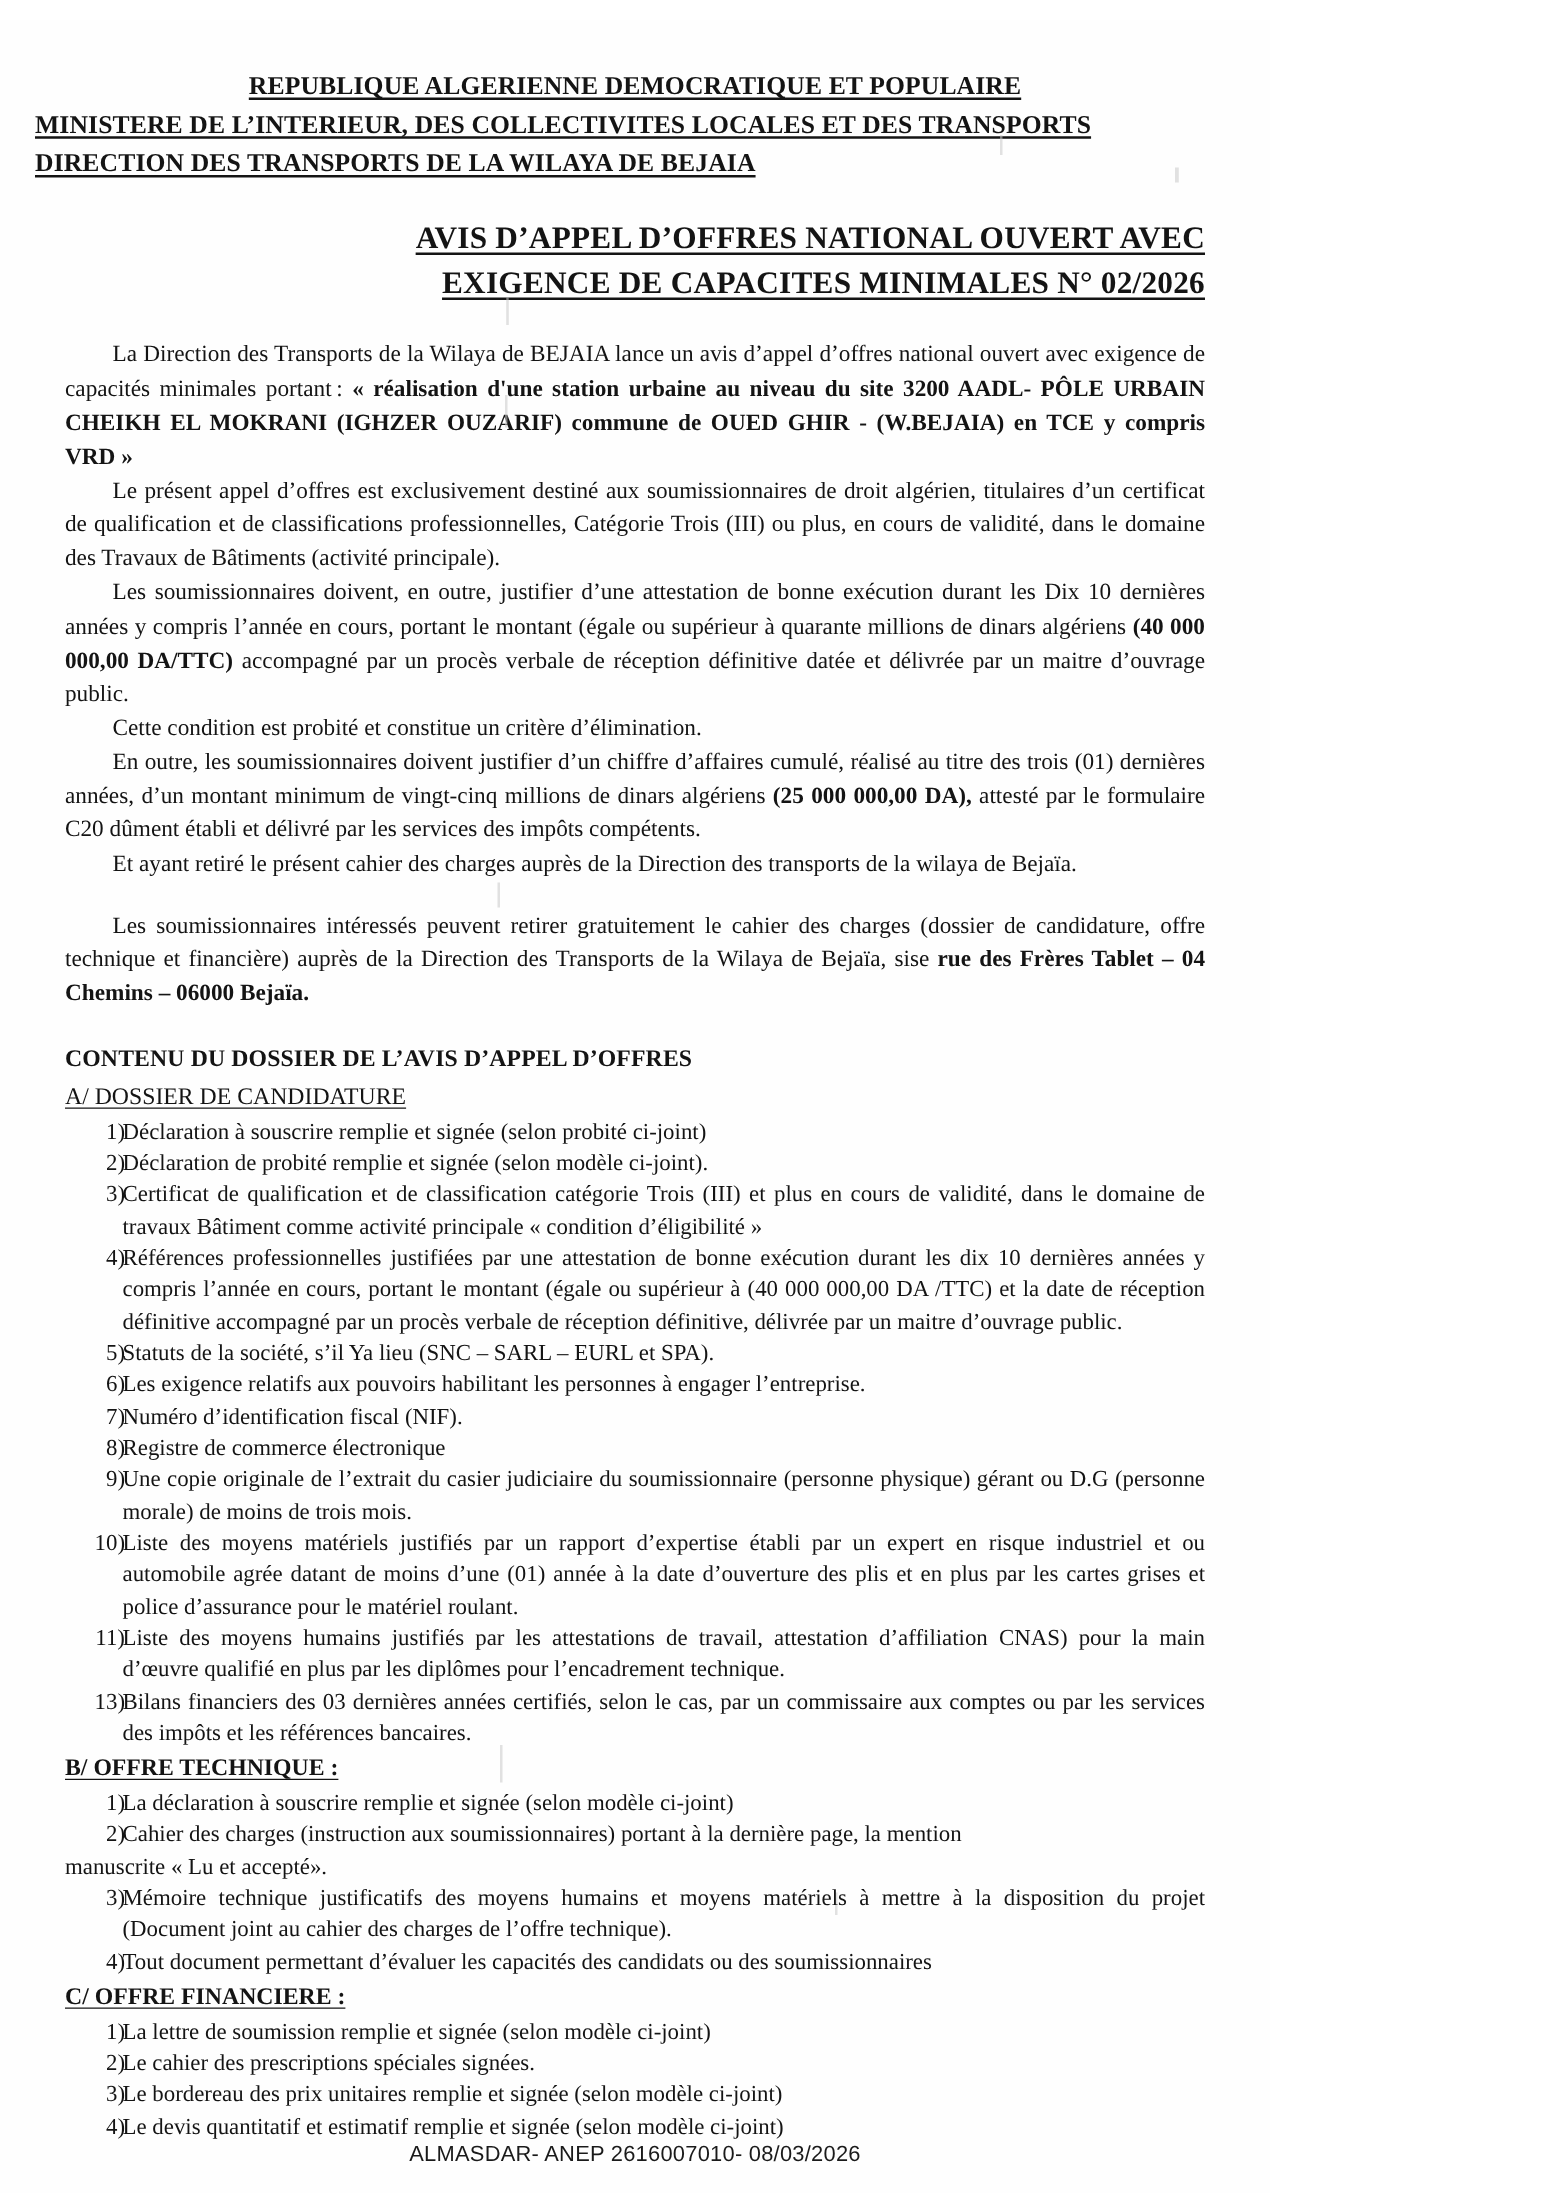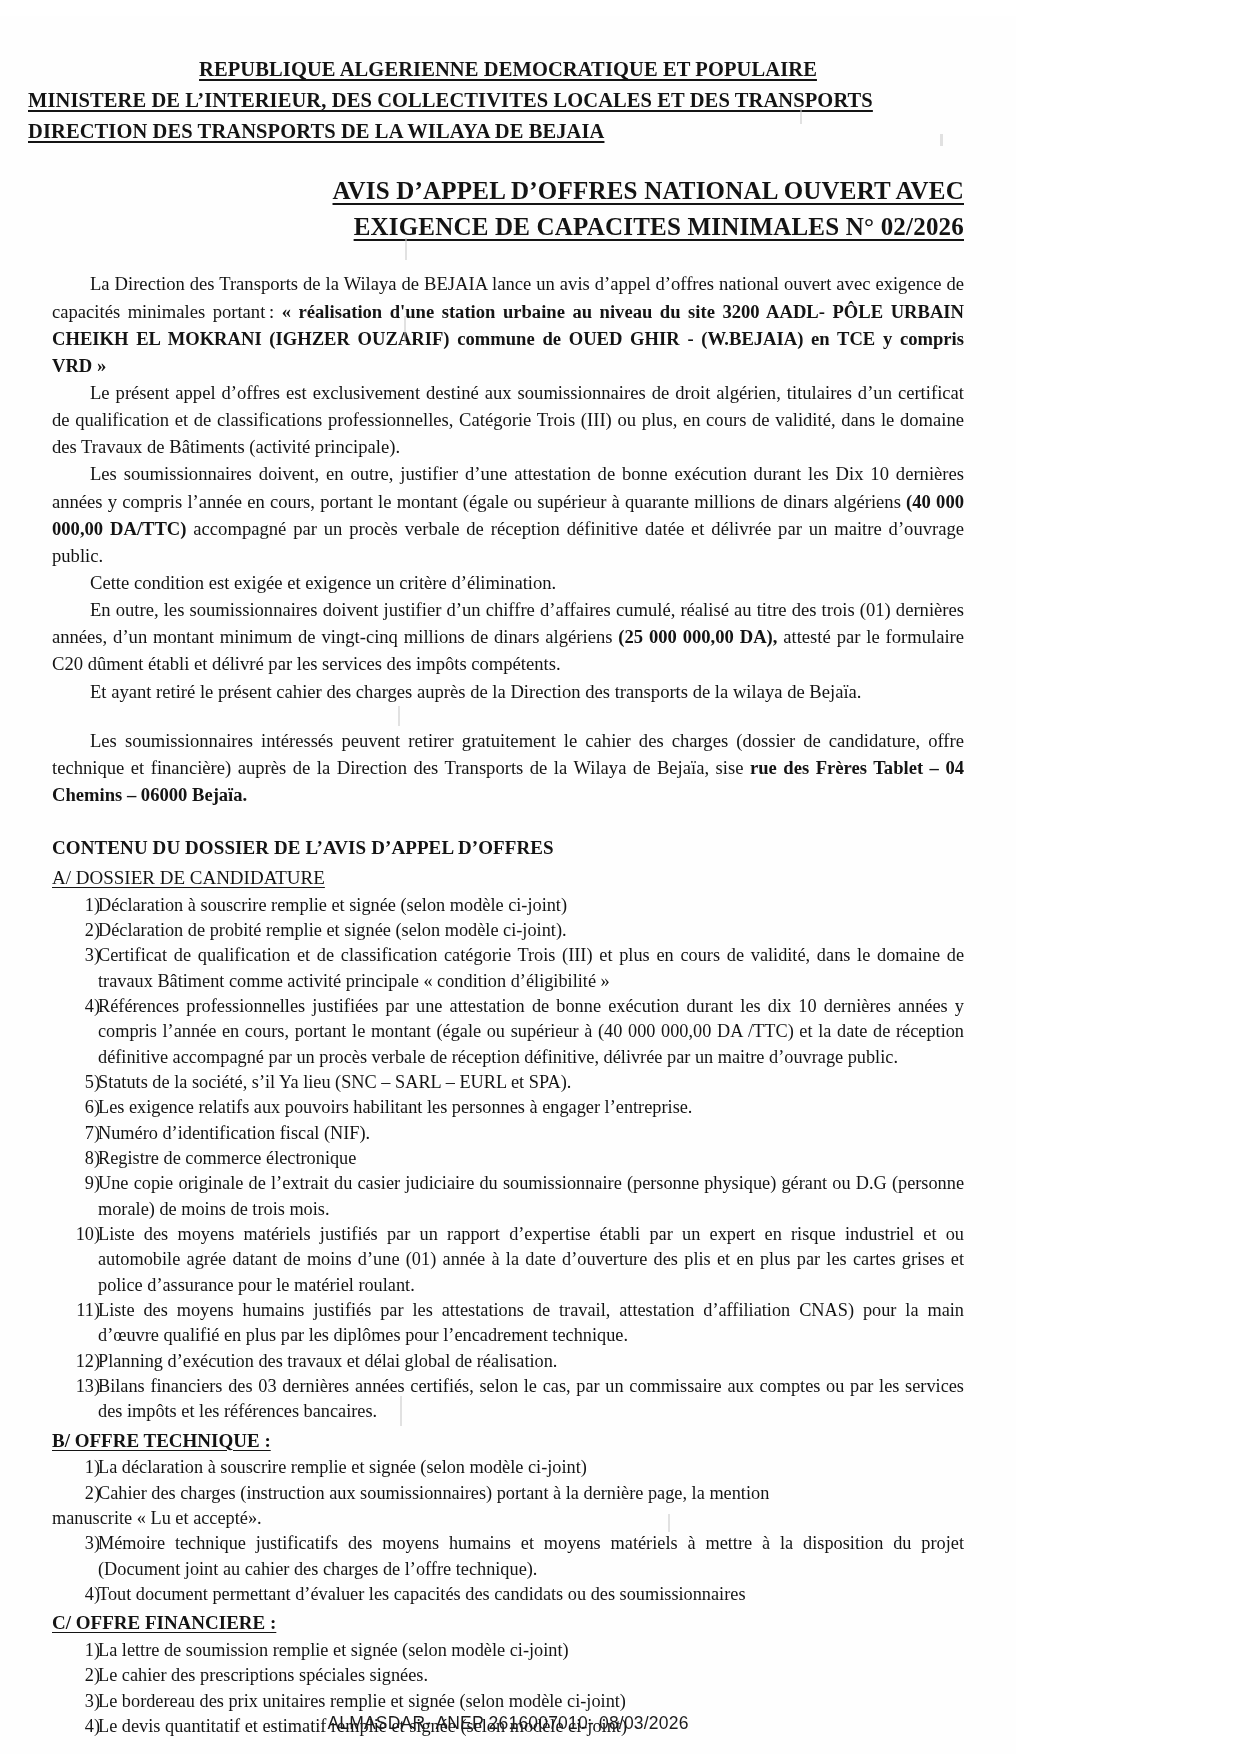--- a/index.html
+++ b/index.html
@@ -147,46 +147,45 @@
   </div>
 
   <div class="body">
 
     <p class="para"><span>La Direction des Transports de la Wilaya de BEJAIA lance un avis d’appel d’offres national ouvert avec exigence de capacités minimales portant : </span><b>«&nbsp;réalisation d'une station urbaine au niveau du site 3200 AADL- PÔLE URBAIN CHEIKH EL MOKRANI (IGHZER OUZARIF) commune de OUED GHIR - (W.BEJAIA) en TCE y compris VRD&nbsp;»</b></p>
 
     <p class="para">Le présent appel d’offres est exclusivement destiné aux soumissionnaires de droit algérien, titulaires d’un certificat de qualification et de classifications professionnelles, Catégorie Trois (III) ou plus, en cours de validité, dans le domaine des Travaux de Bâtiments (activité principale).</p>
 
     <p class="para"><span>Les soumissionnaires doivent, en outre, justifier d’une attestation de bonne exécution durant les Dix 10 dernières années y compris l’année en cours, portant le montant (égale ou supérieur à quarante millions de dinars algériens </span><b>(40 000 000,00 DA/TTC)</b><span> accompagné par un procès verbale de réception définitive datée et délivrée par un maitre d’ouvrage public.</span></p>
 
-    <p class="para">Cette condition est exigée et exigence un critère d’élimination.</p>
+    <p class="para">Cette condition est probité et constitue un critère d’élimination.</p>
 
     <p class="para"><span>En outre, les soumissionnaires doivent justifier d’un chiffre d’affaires cumulé, réalisé au titre des trois (01) dernières années, d’un montant minimum de vingt-cinq millions de dinars algériens </span><b>(25 000 000,00 DA),</b><span> attesté par le formulaire C20 dûment établi et délivré par les services des impôts compétents.</span></p>
 
     <p class="para">Et ayant retiré le présent cahier des charges auprès de la Direction des transports de la wilaya de Bejaïa.</p>
 
     <div class="gap"></div>
 
     <p class="para"><span>Les soumissionnaires intéressés peuvent retirer gratuitement le cahier des charges (dossier de candidature, offre technique et financière) auprès de la Direction des Transports de la Wilaya de Bejaïa, sise </span><b>rue des Frères Tablet – 04 Chemins – 06000 Bejaïa.</b></p>
 
     <div class="section-title">CONTENU DU DOSSIER DE L’AVIS D’APPEL D’OFFRES</div>
 
     <div class="sub-title">A/ DOSSIER DE CANDIDATURE</div>
     <ol class="numlist spaced">
-      <li><span class="num">1)</span><span>Déclaration à souscrire remplie et signée (selon modèle ci-joint)</span></li>
+      <li><span class="num">1)</span><span>Déclaration à souscrire remplie et signée (selon probité ci-joint)</span></li>
       <li><span class="num">2)</span><span>Déclaration de probité remplie et signée (selon modèle ci-joint).</span></li>
       <li><span class="num">3)</span><span>Certificat de qualification et de classification catégorie Trois (III) et plus en cours de validité, dans le domaine de travaux Bâtiment comme activité principale « condition d’éligibilité »</span></li>
       <li><span class="num">4)</span><span>Références professionnelles justifiées par une attestation de bonne exécution durant les dix 10 dernières années y compris l’année en cours, portant le montant (égale ou supérieur à (40 000 000,00 DA /TTC) et la date de réception définitive accompagné par un procès verbale de réception définitive, délivrée par un maitre d’ouvrage public.</span></li>
       <li><span class="num">5)</span><span>Statuts de la société, s’il Ya lieu (SNC – SARL – EURL et SPA).</span></li>
       <li><span class="num">6)</span><span>Les exigence relatifs aux pouvoirs habilitant les personnes à engager l’entreprise.</span></li>
       <li><span class="num">7)</span><span>Numéro d’identification fiscal (NIF).</span></li>
       <li><span class="num">8)</span><span>Registre de commerce électronique</span></li>
       <li><span class="num">9)</span><span>Une copie originale de l’extrait du casier judiciaire du soumissionnaire (personne physique) gérant ou D.G (personne morale) de moins de trois mois.</span></li>
       <li><span class="num">10)</span><span>Liste des moyens matériels justifiés par un rapport d’expertise établi par un expert en risque industriel et ou automobile agrée datant de moins d’une (01) année à la date d’ouverture des plis et en plus par les cartes grises et police d’assurance pour le matériel roulant.</span></li>
       <li><span class="num">11)</span><span>Liste des moyens humains justifiés par les attestations de travail, attestation d’affiliation CNAS) pour la main d’œuvre qualifié en plus par les diplômes pour l’encadrement technique.</span></li>
-      <li><span class="num">12)</span><span>Planning d’exécution des travaux et délai global de réalisation.</span></li>
       <li><span class="num">13)</span><span>Bilans financiers des 03 dernières années certifiés, selon le cas, par un commissaire aux comptes ou par les services des impôts et les références bancaires.</span></li>
     </ol>
 
     <div class="sub-title bold">B/ OFFRE TECHNIQUE :</div>
     <ol class="numlist spaced">
       <li><span class="num">1)</span><span>La déclaration à souscrire remplie et signée (selon modèle ci-joint)</span></li>
       <li><span class="num">2)</span><span>Cahier des charges (instruction aux soumissionnaires) portant à la dernière page, la mention</span></li>
       <li style="padding-left:0;"><span>manuscrite «&nbsp;Lu et accepté».</span></li>
       <li><span class="num">3)</span><span>Mémoire technique justificatifs des moyens humains et moyens matériels à mettre à la disposition du projet (Document joint au cahier des charges de l’offre technique).</span></li>
       <li><span class="num">4)</span><span>Tout document permettant d’évaluer les capacités des candidats ou des soumissionnaires</span></li>

